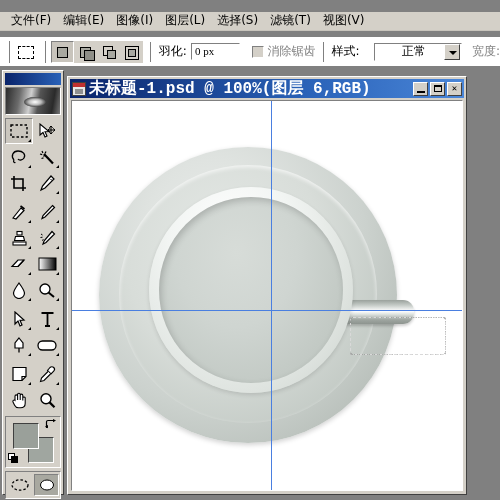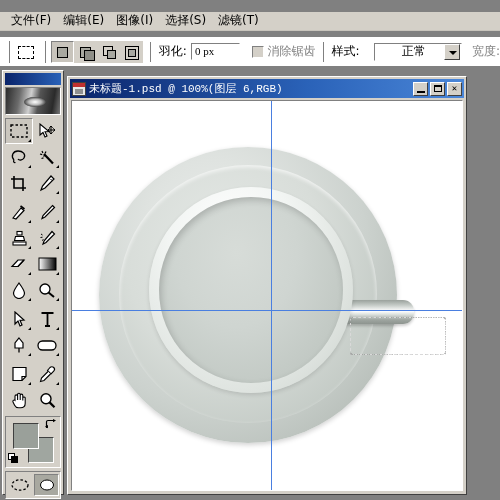--- a/index.html
+++ b/index.html
@@ -196,22 +196,22 @@
     background: linear-gradient(90deg, #0a246a 0%, #2a62b8 60%, #4a86d8 100%);
     padding-left: 2px;
   }
   .doc-icon {
     width: 14px; height: 14px; margin-right: 3px; flex:0 0 auto; position: relative;
     background: #e8e8e8; border: 1px solid #404040;
   }
   .doc-icon::before { content:""; position:absolute; left:0; top:0; right:0; height:4px; background:#c03030; }
   .doc-icon::after  { content:""; position:absolute; left:2px; bottom:1px; right:2px; height:5px; background:#909090; }
   .doc-title {
-    color: #fff; font-family: "Liberation Mono", monospace; font-size: 11px;
-    font-weight: normal; flex: 1; white-space: nowrap; overflow: hidden;
+    color: #fff; font-family: "Liberation Mono", monospace; font-size: 16px;
+    font-weight: bold; flex: 1; white-space: nowrap; overflow: hidden;
   }
   .wbtns { display:flex; gap:2px; padding-right:2px; }
   .wbtn {
     width: 15px; height: 14px; background: #d4d0c8; position: relative;
     border-top: 1px solid #fff; border-left: 1px solid #fff;
     border-right: 1px solid #404040; border-bottom: 1px solid #404040;
   }
   .wbtn span { position:absolute; color:#000; font-size:9px; line-height:12px; width:100%; text-align:center;
                font-family:"Liberation Mono", monospace; font-weight:bold; }
   .wbtn .minglyph { position:absolute; left:3px; bottom:2px; width:8px; height:2px; background:#000; }
@@ -277,22 +277,24 @@
 </head>
 <body>
 
 <div class="app">
 
 
   <div class="menubar">
     <div class="menu-item">文件(F)</div>
     <div class="menu-item">编辑(E)</div>
     <div class="menu-item">图像(I)</div>
+    <div class="menu-item">图层(L)</div>
     <div class="menu-item">选择(S)</div>
     <div class="menu-item">滤镜(T)</div>
+    <div class="menu-item">视图(V)</div>
   </div>
 
   <div class="optbar">
     <div class="grip"></div>
 
     <div class="cur-tool">
       <div class="marquee-glyph"></div>
     </div>
 
     <div class="grip2"></div>

